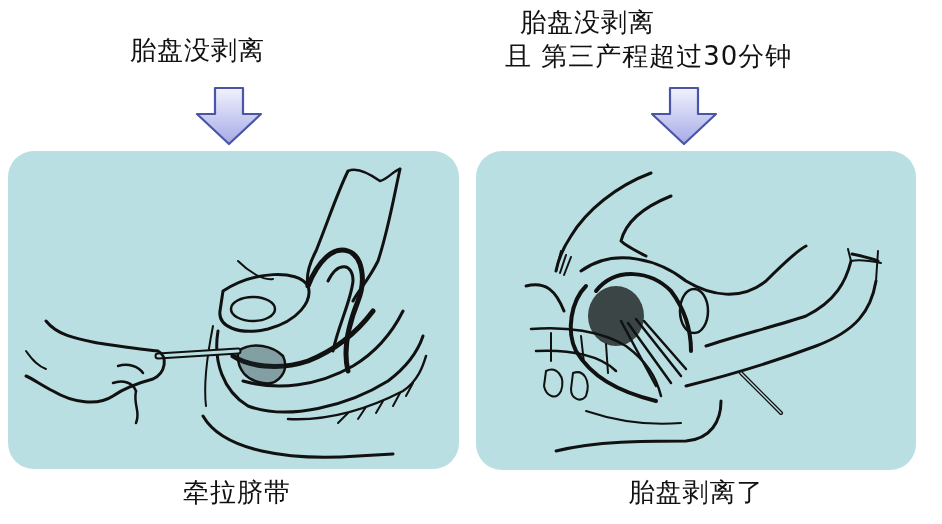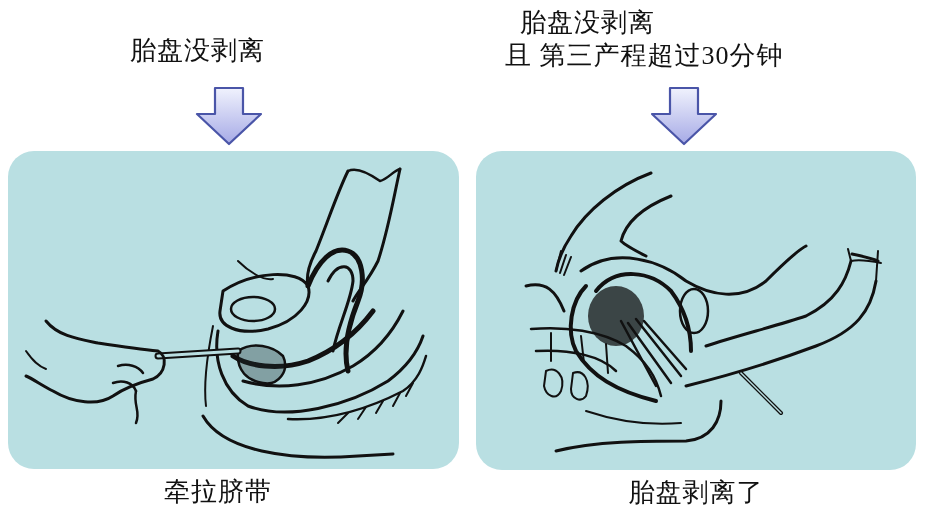--- a/index.html
+++ b/index.html
@@ -56,24 +56,24 @@
     <path d="M150 205 L230 200" stroke-width="7"></path>
     <path d="M150 205 L230 200" stroke="#b9dfe2" stroke-width="3"></path>
 
     <path d="M38 170 C50 185 70 188 90 192 C110 195 130 198 150 200 C160 205 158 222 145 228 C130 232 115 238 105 245 C90 255 65 252 45 240 C35 235 25 228 18 225" stroke-width="3"></path>
     <path d="M110 215 C120 212 130 215 135 222 M105 232 C115 228 125 232 128 240" stroke-width="2.5"></path>
     <path d="M128 240 C125 255 133 260 128 272" stroke-width="2.5"></path>
     <path d="M18 200 C25 210 30 215 38 218" stroke-width="2"></path>
   </svg>
 </div>
 
-<div class="caption" style="left:118px;top:476px;width:200px;font-family:Liberation Serif, serif;">牵拉脐带</div>
+<div class="caption" style="left:137px;top:476px;width:200px;">牵拉脐带</div>
 
 <div class="heading" style="left:520px;top:6px;width:340px;">胎盘没剥离</div>
-<div class="heading" style="left:505px;top:40px;width:370px;font-family:Liberation Serif, serif;">且 第三产程超过30分钟</div>
+<div class="heading" style="left:505px;top:40px;width:370px;">且 第三产程超过30分钟</div>
 
 <div class="arrow" style="left:648px;top:86px;">
   <svg width="72" height="60" viewBox="0 0 72 60">
     <defs>
       <linearGradient id="ag2" x1="0" y1="0" x2="0" y2="1">
         <stop offset="0" stop-color="#f0f2fd"></stop>
         <stop offset="1" stop-color="#a6aae6"></stop>
       </linearGradient>
     </defs>
     <path d="M22 2 H50 V28 H68 L36 58 L4 28 H22 Z" fill="url(#ag2)" stroke="#4a55a8" stroke-width="2.2" stroke-linejoin="round"></path>

